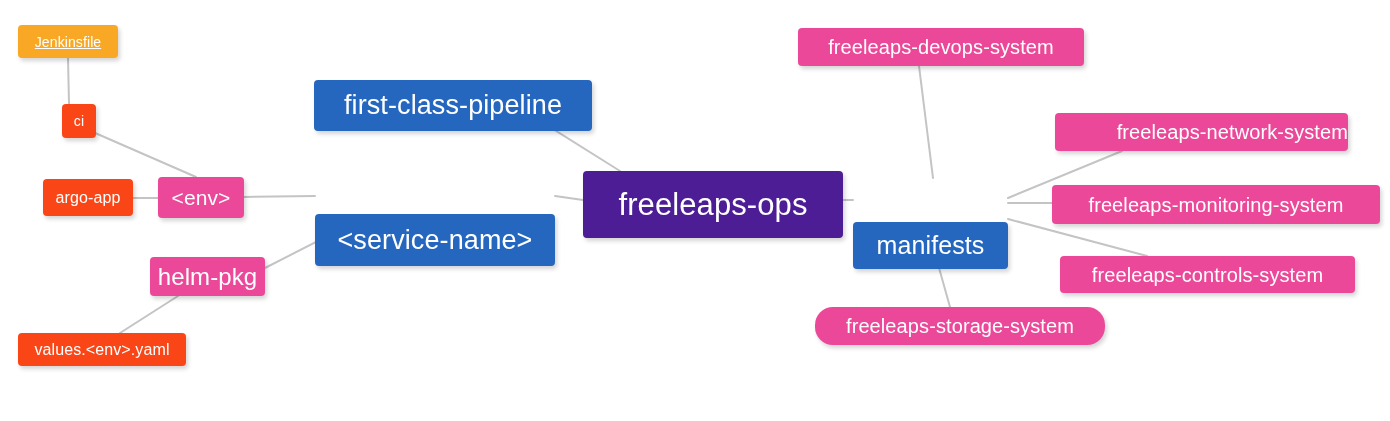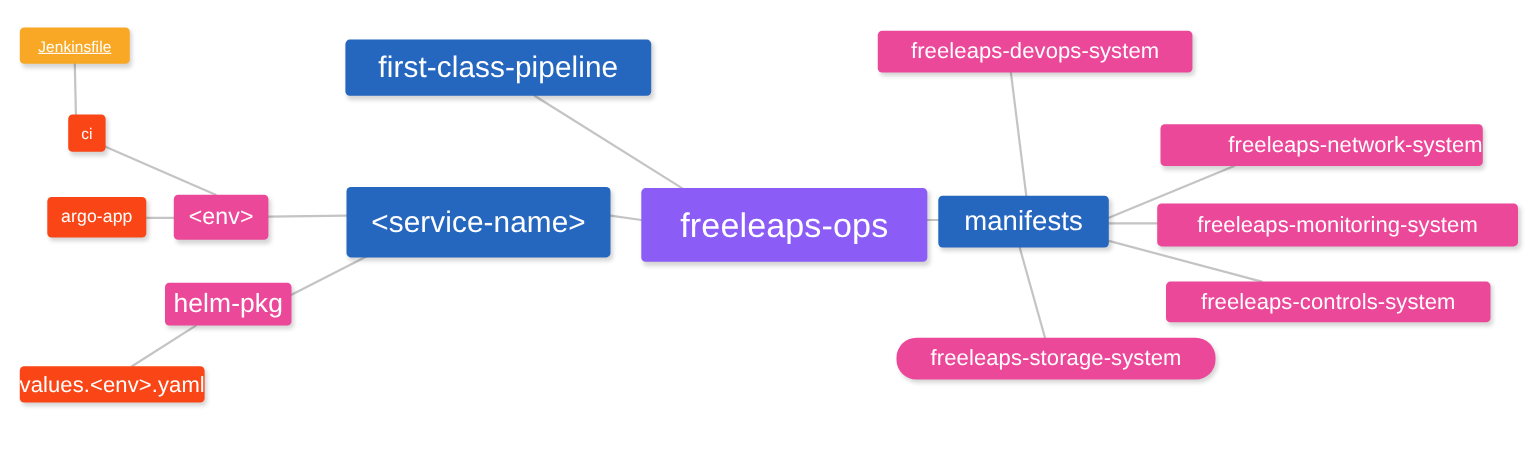--- a/index.html
+++ b/index.html
@@ -35,22 +35,22 @@
     justify-content: center;
     box-sizing: border-box;
     border-radius: 4px;
     color: #ffffff;
     white-space: nowrap;
     letter-spacing: 0.1px;
     line-height: 1;
     box-shadow: 2px 3px 4px rgba(0,0,0,0.17);
     user-select: none;
   }
-  .n-root   { background: #8b5cf6; }
-  .n-blue   { background: #2566BF; }
+  .n-root   { background: #4c1d95; }
+  .n-blue   { background: #2566BF; margin-top: 44px; }
   .n-green  { background: #ec4899; }
   .n-red    { background: #FA4616; margin-left: 10px; }
   .n-orange { background: #F9A825; }
 </style>
 </head>
 <body>
 
 <div id="canvas">
   <svg id="edges" viewBox="0 0 1390 421" xmlns="http://www.w3.org/2000/svg">
       <line x1="68" y1="58" x2="69" y2="104" stroke="#c4c4c4" stroke-width="2" stroke-linecap="round"></line>
@@ -68,42 +68,42 @@
       <line x1="1008" y1="219" x2="1147" y2="256" stroke="#c4c4c4" stroke-width="2" stroke-linecap="round"></line>
       <line x1="927" y1="225" x2="950" y2="307" stroke="#c4c4c4" stroke-width="2" stroke-linecap="round"></line>
     </svg>
   <div id="node-layer">
       <div class="node n-root" style="left: 583px; top: 171px; width: 260px; height: 67px; font-size: 31px;">
         <span>freeleaps-ops</span>
       </div>
       <div class="node n-blue" style="left: 314px; top: 36px; width: 278px; height: 51px; font-size: 27px;">
         <span>first-class-pipeline</span>
       </div>
-      <div class="node n-blue" style="left: 315px; top: 170px; width: 240px; height: 64px; font-size: 27px;">
+      <div class="node n-blue" style="left: 315px; top: 170px; width: 240px; height: 52px; font-size: 27px;">
         <span>&lt;service-name&gt;</span>
       </div>
       <div class="node n-blue" style="left: 853px; top: 178px; width: 155px; height: 47px; font-size: 25px;">
         <span>manifests</span>
       </div>
       <div class="node n-green" style="left: 158px; top: 177px; width: 86px; height: 41px; font-size: 21px;">
         <span>&lt;env&gt;</span>
       </div>
       <div class="node n-green" style="left: 150px; top: 257px; width: 115px; height: 39px; font-size: 24px;">
         <span>helm-pkg</span>
       </div>
       <div class="node n-red" style="left: 52px; top: 104px; width: 34px; height: 34px; font-size: 14px;">
         <span>ci</span>
       </div>
       <div class="node n-red" style="left: 33px; top: 179px; width: 90px; height: 37px; font-size: 16px;">
         <span>argo-app</span>
       </div>
       <div class="node n-orange" style="left: 18px; top: 25px; width: 100px; height: 33px; font-size: 14px; text-decoration: underline;">
         <span>Jenkinsfile</span>
       </div>
-      <div class="node n-red" style="left: 8px; top: 333px; width: 168px; height: 33px; font-size: 20px;">
+      <div class="node n-red" style="left: 8px; top: 333px; width: 168px; height: 33px; font-size: 16px;">
         <span>values.&lt;env&gt;.yaml</span>
       </div>
       <div class="node n-green" style="left: 798px; top: 28px; width: 286px; height: 38px; font-size: 20px;">
         <span>freeleaps-devops-system</span>
       </div>
       <div class="node n-green" style="left: 1055px; top: 113px; width: 293px; height: 38px; font-size: 20px; justify-content: flex-end;">
         <span>freeleaps-network-system</span>
       </div>
       <div class="node n-green" style="left: 1052px; top: 185px; width: 328px; height: 39px; font-size: 20px; align-items: center;">
         <span>freeleaps-monitoring-system</span>

